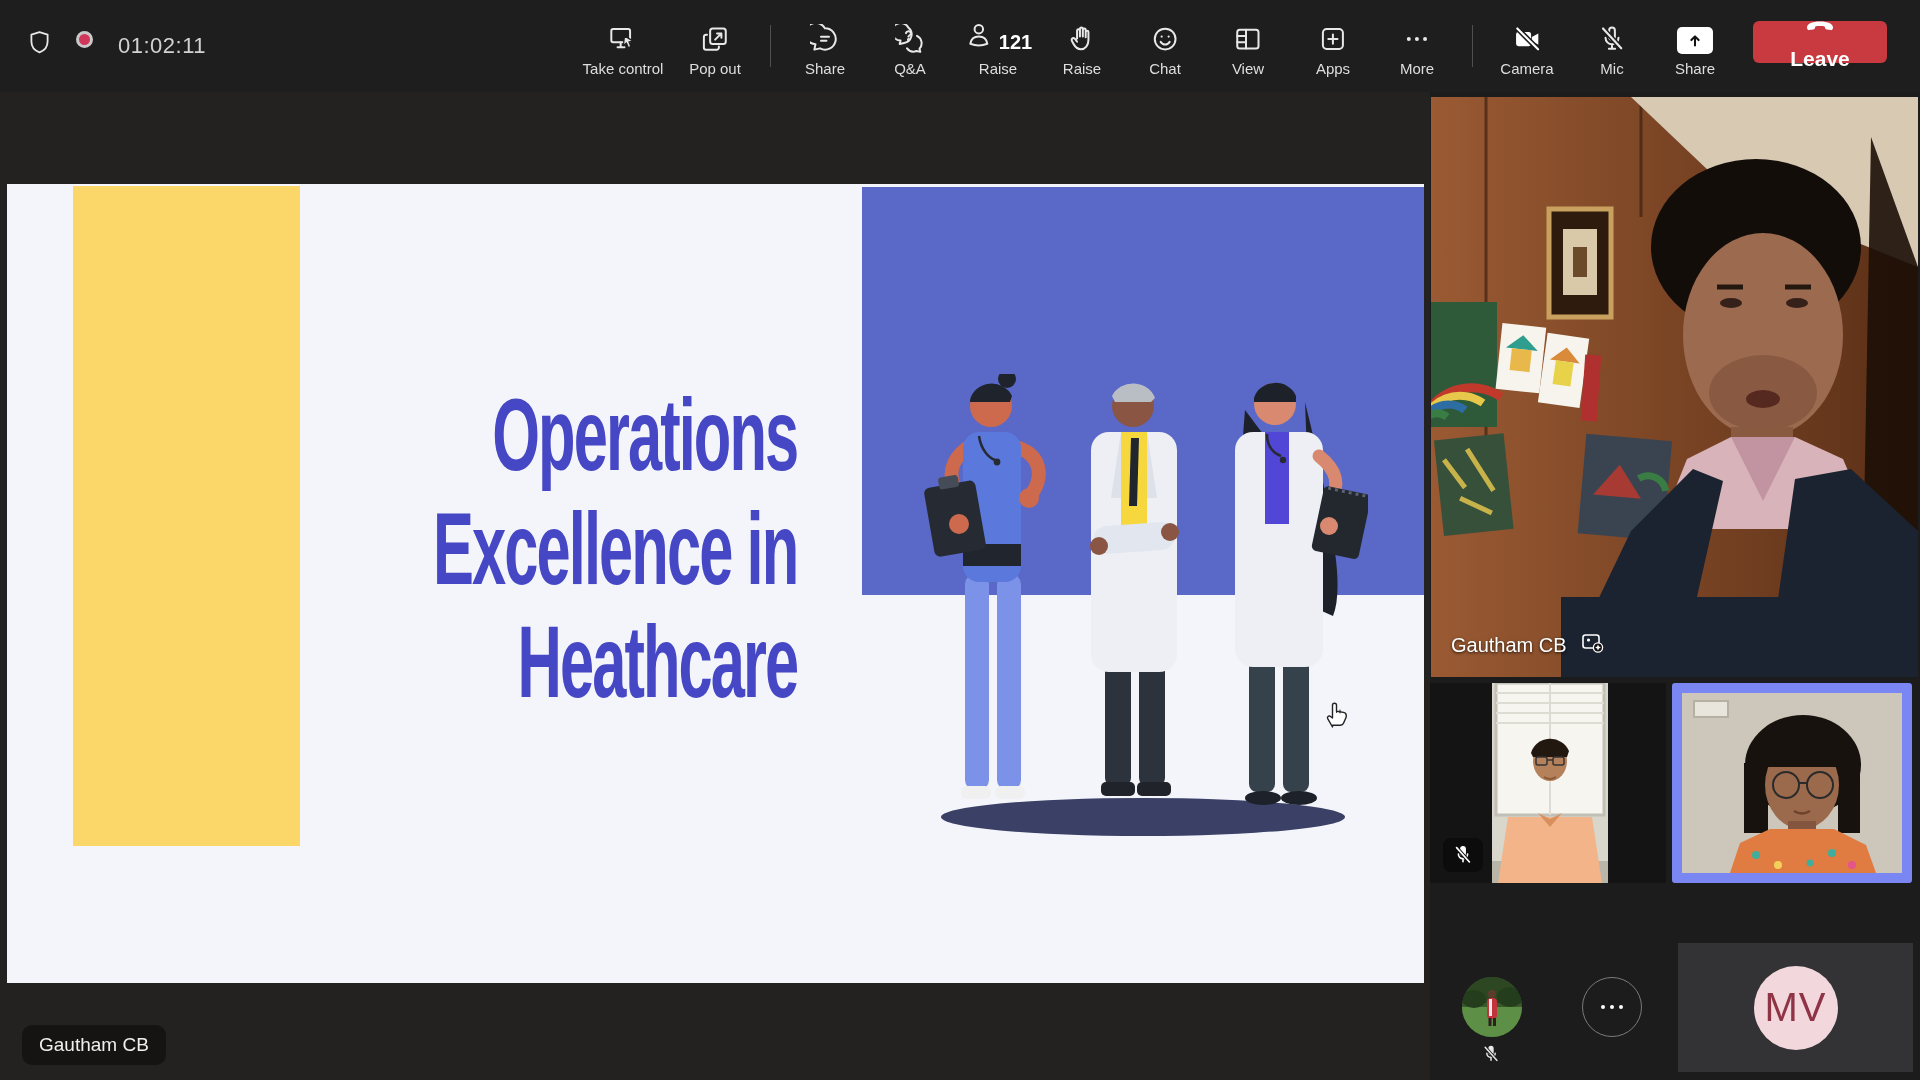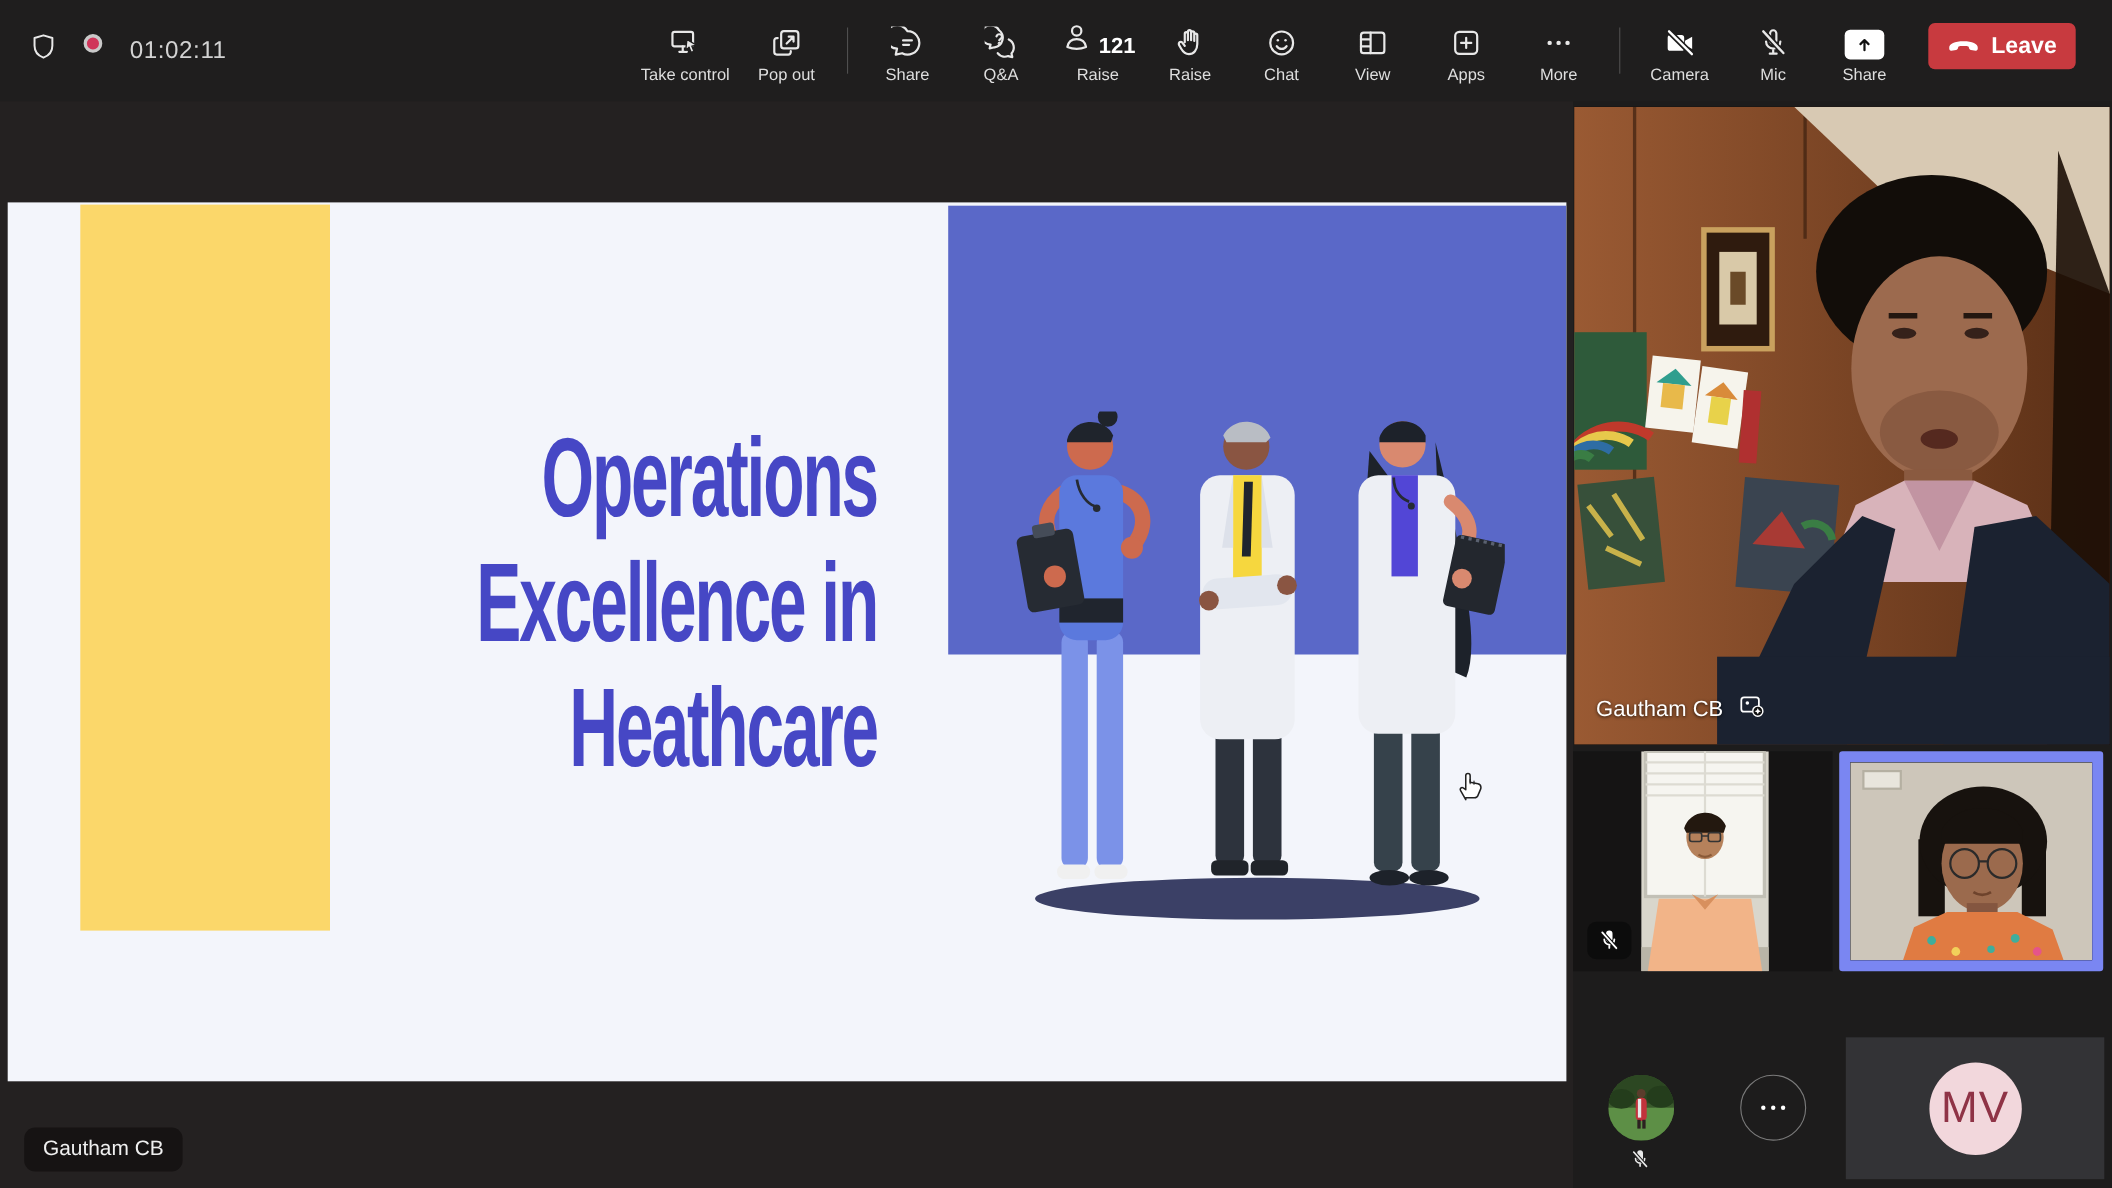--- a/index.html
+++ b/index.html
@@ -16,21 +16,21 @@
   .tb-btn .ic { height:30px; display:flex; align-items:flex-end; justify-content:center; gap:5px; }
   .tb-label { font-size:15px; color:#dedede; white-space:nowrap; }
   .badge-count { font-size:20px; font-weight:bold; color:#ffffff; }
   .tb-sep { position:absolute; top:25px; width:1px; height:42px; background:#4f4f4f; }
   .shield { position:absolute; left:26px; top:28px; }
   .record-dot { position:absolute; left:76px; top:31px; width:17px; height:17px;
     border:3.5px solid #c9c9c9; border-radius:50%; background:#d0355a; }
   .timer { position:absolute; left:118px; top:33px; font-size:22px; color:#d2d2d2; letter-spacing:.5px; }
   .leave-btn { position:absolute; left:1753px; top:21px; width:134px; height:42px;
     background:#c83a3f; border-radius:6px; display:flex; align-items:center;
-    justify-content:center; gap:10px; color:#fff; font-size:21px; font-weight:bold; }
+    justify-content:center; gap:10px; color:#fff; font-size:21px; font-weight:bold;flex-direction:column; }
   .share-box { width:36px; height:27px; background:#fff; border-radius:5px;
     display:flex; align-items:center; justify-content:center; }
 
   svg.icon { stroke:#e8e8e8; fill:none; stroke-width:1.6; stroke-linecap:round; stroke-linejoin:round; }
 
   
   .stage { position:absolute; left:0; top:92px; width:1430px; height:988px; background:#242121; }
   .slide { position:absolute; left:7px; top:92px; width:1417px; height:799px;
     background:#f3f5fb; overflow:hidden; }
   .yellow-bar { position:absolute; left:66px; top:2px; width:227px; height:660px; background:#fbd76a; }

